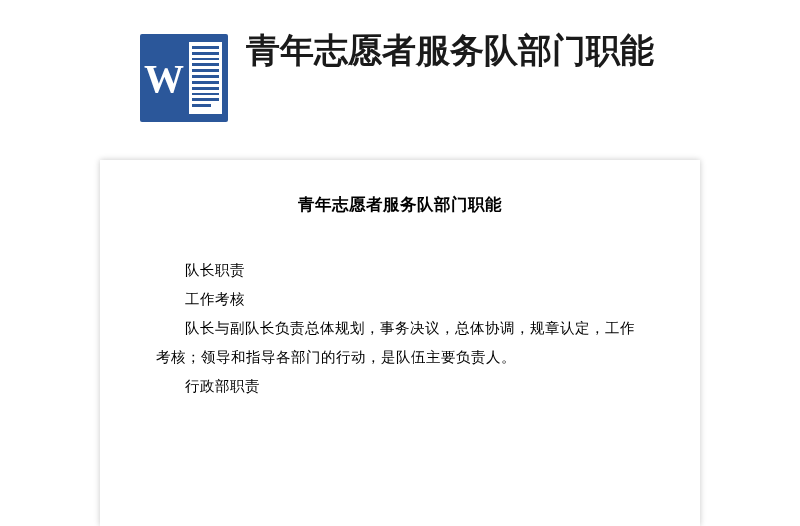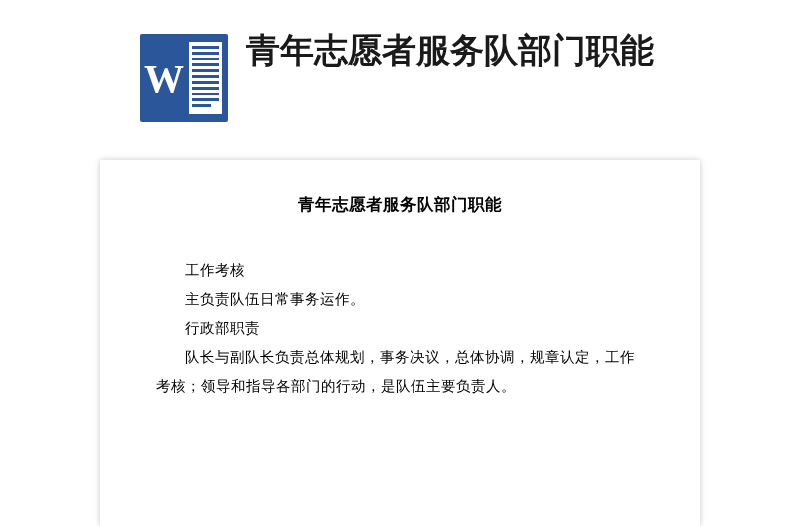--- a/index.html
+++ b/index.html
@@ -142,20 +142,20 @@
           <i></i>
           <i class="short"></i>
       </div>
     </div>
     <div class="header-title">青年志愿者服务队部门职能</div>
   </div>
 
   <div class="sheet">
     <div class="doc-inner">
       <div class="doc-title">青年志愿者服务队部门职能</div>
+      <p class="doc-p">队长职责</p>
       <p class="doc-p">工作考核</p>
-      <p class="doc-p">主负责队伍日常事务运作。</p>
+      <p class="doc-p">队长与副队长负责总体规划，事务决议，总体协调，规章认定，工作考核；领导和指导各部门的行动，是队伍主要负责人。</p>
       <p class="doc-p">行政部职责</p>
-      <p class="doc-p">队长与副队长负责总体规划，事务决议，总体协调，规章认定，工作考核；领导和指导各部门的行动，是队伍主要负责人。</p>
     </div>
   </div>
 
 </div>
 
 </body></html>

